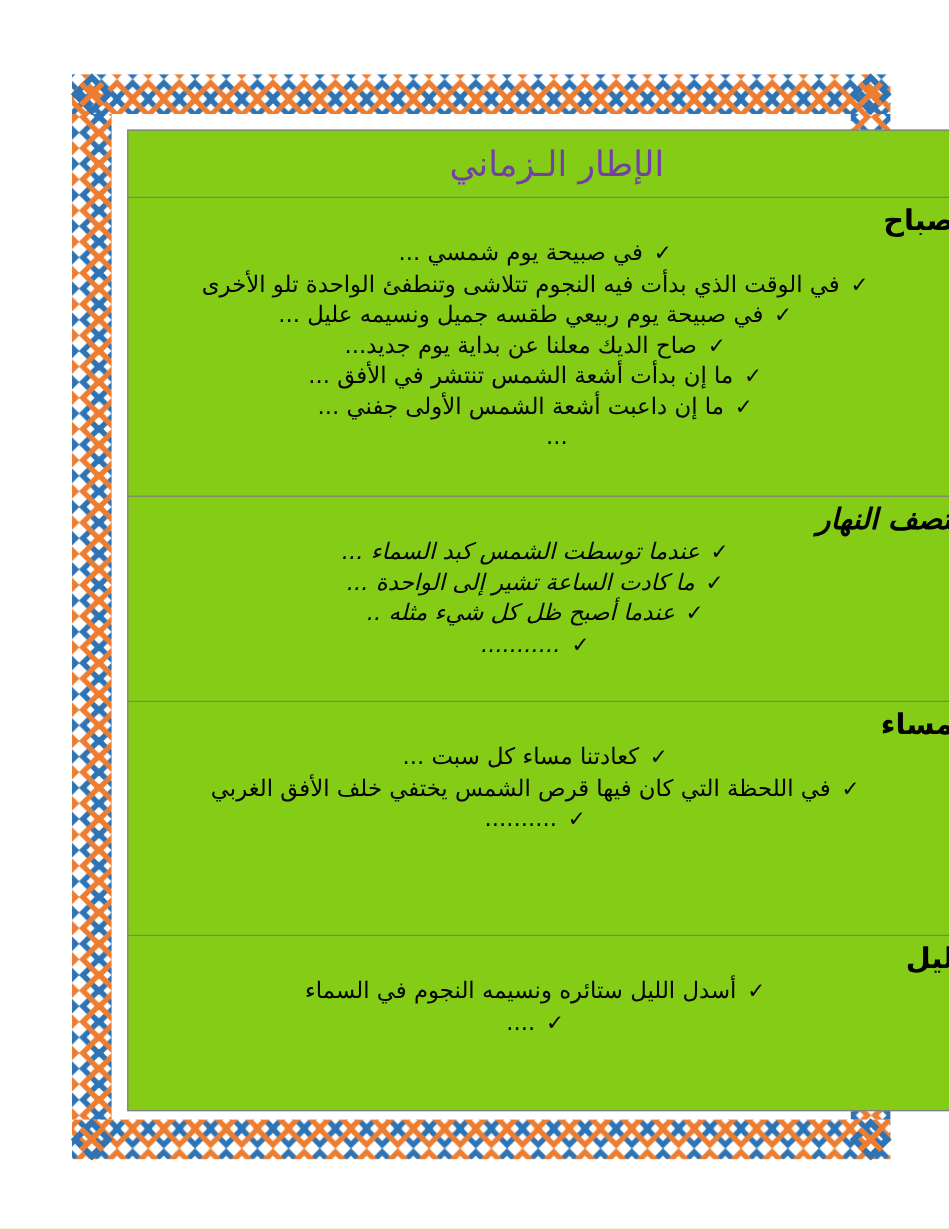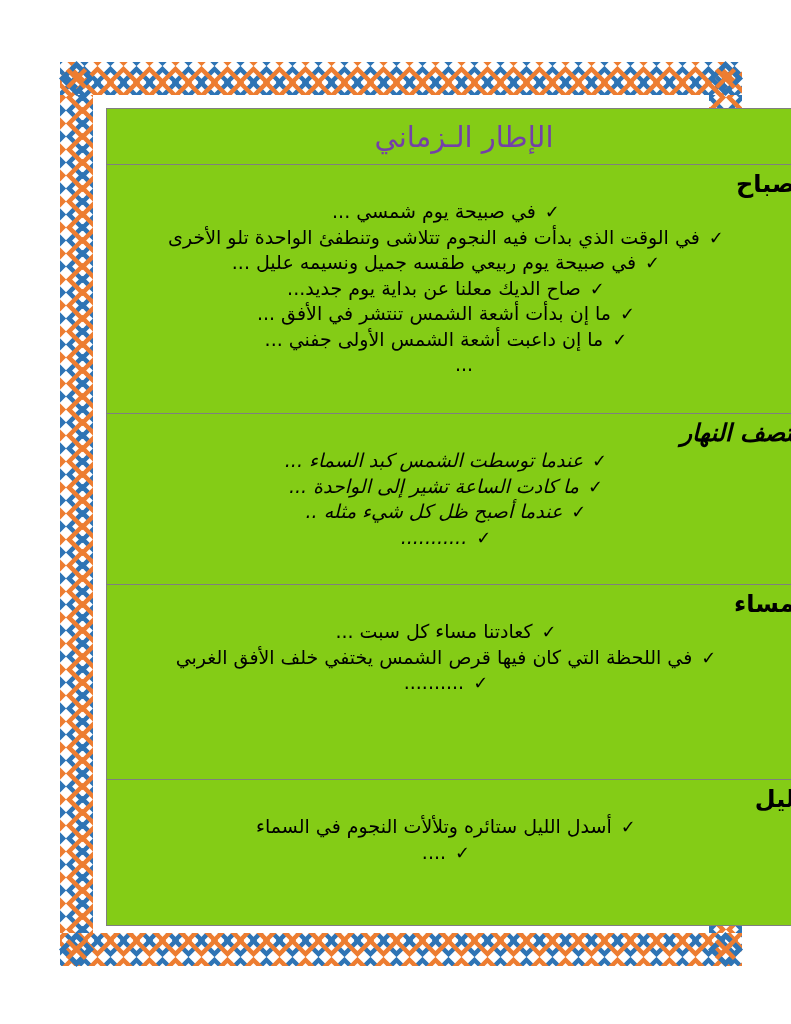--- a/index.html
+++ b/index.html
@@ -98,17 +98,17 @@
         <div class="item"><span class="check">✓</span><span class="txt">...........</span></div>
       </section>
       <section class="section section-evening">
         <h2 class="heading">المساء</h2>
         <div class="item"><span class="check">✓</span><span class="txt">كعادتنا مساء كل سبت ...</span></div>
         <div class="item"><span class="check">✓</span><span class="txt">في اللحظة التي كان فيها قرص الشمس يختفي خلف الأفق الغربي</span></div>
         <div class="item"><span class="check">✓</span><span class="txt">..........</span></div>
       </section>
       <section class="section section-night">
         <h2 class="heading">الليل</h2>
-        <div class="item"><span class="check">✓</span><span class="txt">أسدل الليل ستائره وتلألأت النجوم في السماء</span></div>
+        <div class="item"><span class="check">✓</span><span class="txt">أسدل الليل ستائره ونسيمه النجوم في السماء</span></div>
         <div class="item"><span class="check">✓</span><span class="txt">....</span></div>
       </section>
     </div>
 </div>
 
 </body></html>

